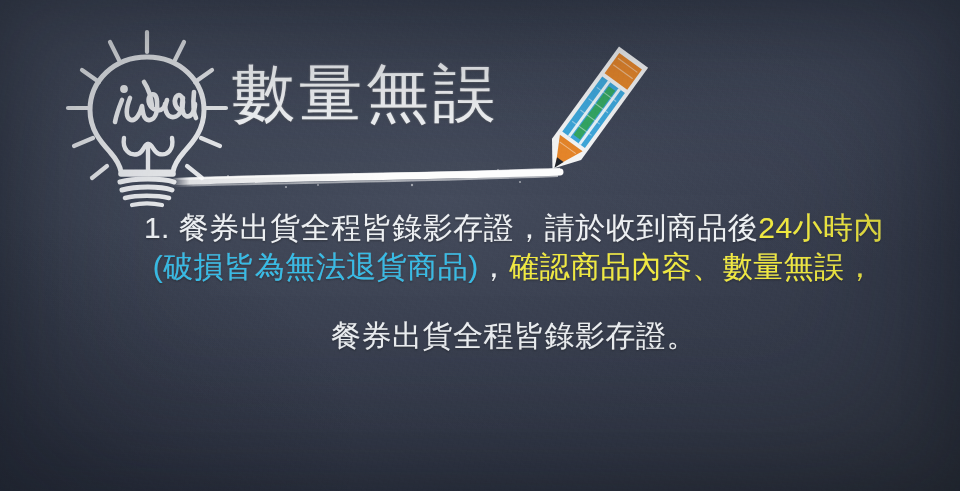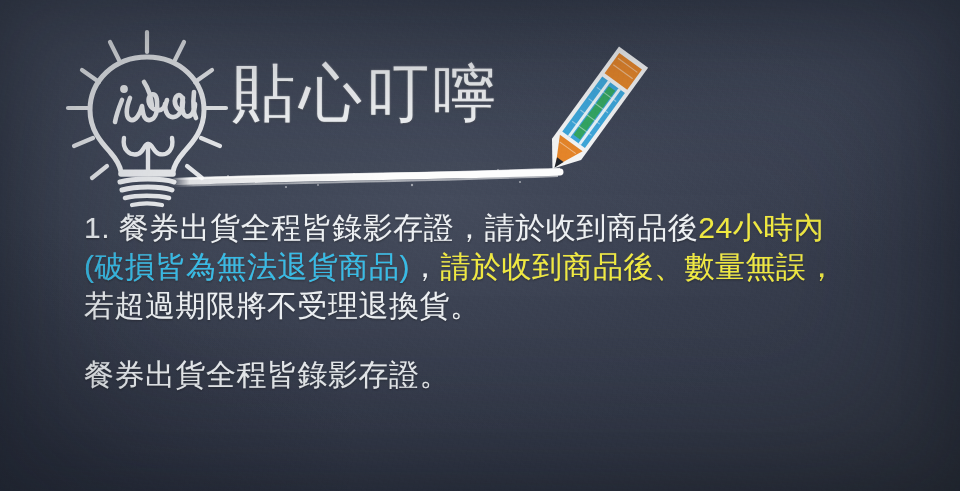--- a/index.html
+++ b/index.html
@@ -49,21 +49,21 @@
   }
 
   
   #body{
     position:absolute;left:84px;top:208px;width:860px;
     font-size:30px;line-height:1.30;
     color:#edf0f3;
     letter-spacing:.5px;
     text-shadow:0 0 1px rgba(255,255,255,.35),0 1px 2px rgba(0,0,0,.4);
   }
-  #body p{margin:0;}
+  #body p{margin:0;text-align:center;}
   .para-gap{height:30px;}
   .hl-yellow{color:#f0e93f;}
   .hl-cyan{color:#36bbe6;}
 </style>
 </head>
 <body>
 
 <div id="stage">
 
   <svg class="abs" id="bulb" viewBox="0 0 190 185">
@@ -156,30 +156,29 @@
           <line x1="53" y1="24" x2="77" y2="24"></line>
         <line x1="53" y1="52" x2="77" y2="52"></line>
           <line x1="53" y1="66" x2="77" y2="66"></line>
         <line x1="53" y1="80" x2="77" y2="80"></line>
           <line x1="53" y1="94" x2="77" y2="94"></line>
         <line x1="55" y1="118" x2="75" y2="118"></line>
       </g>
     </g>
   </svg>
 
-  <div class="abs" id="title">貼心叮嚀</div>
+  <div class="abs" id="title">數量無誤</div>
 
   <div id="body">
     <p>
       <span>1. 餐券出貨全程皆錄影存證，請於收到商品後</span><span class="hl-yellow">24小時內</span>
     </p>
     <p>
-      <span class="hl-cyan">(破損皆為無法退貨商品)</span><span>，</span><span class="hl-yellow">請於收到商品後、數量無誤，</span>
+      <span class="hl-cyan">(破損皆為無法退貨商品)</span><span>，</span><span class="hl-yellow">確認商品內容、數量無誤，</span>
     </p>
-    <p>若超過期限將不受理退換貨。</p>
 
     <div class="para-gap"></div>
 
     <p>餐券出貨全程皆錄影存證。</p>
   </div>
 
   <div id="grain"></div>
   <div id="vig"></div>
 </div>
 

